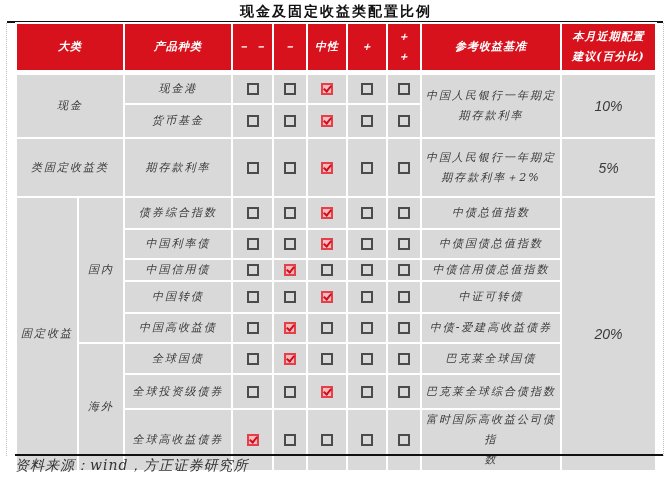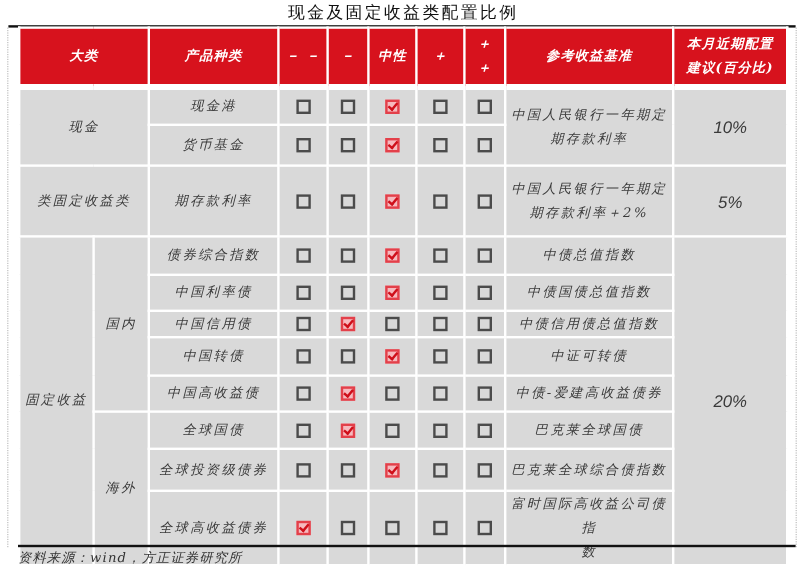--- a/index.html
+++ b/index.html
@@ -1,30 +1,30 @@
 <!DOCTYPE html>
 <html><head>
 <meta charset="utf-8">
 <style>
   html, body { margin:0; padding:0; background:#ffffff; }
   body { width:672px; height:477px; position:relative; overflow:hidden; font-family:"DejaVu Serif", serif; }
-  .title { position:absolute; left:0; top:2px; width:672px; text-align:center; font-family:"DejaVu Serif", serif; font-weight:normal; font-size:14px; letter-spacing:2px; color:#111; line-height:18px; }
+  .title { position:absolute; left:0; top:2px; width:672px; text-align:center; font-family:"DejaVu Serif", serif; font-weight:bold; font-size:14px; letter-spacing:2px; color:#111; line-height:18px; }
   .rule-top { position:absolute; left:7px; top:21px; width:656px; height:2px; background:#111; }
   .rule-bottom { position:absolute; left:15px; top:454px; width:648px; height:2px; background:#111; }
   .dots-left { position:absolute; left:6px; top:23px; height:433px; border-left:1px dotted #bdbdbd; }
   .dots-right { position:absolute; left:663px; top:23px; height:433px; border-left:1px dotted #bdbdbd; }
   table.grid { position:absolute; left:15px; top:22px; width:640px; table-layout:fixed; border-collapse:collapse;font-style:italic; }
   table.grid td { border:2px solid #ffffff; padding:0 3px; text-align:center; vertical-align:middle; background:#d9d9d9; color:#3a3a3a; font-size:11px; letter-spacing:2px; line-height:20px; white-space:pre-line; }
   table.grid tr.head td { background:#d7121d; color:#ffffff; font-weight:bold; font-size:11px; letter-spacing:1px; line-height:20px; border-bottom:5px solid #ffffff; }
   table.grid td.pct { font-family:"Liberation Sans", sans-serif; letter-spacing:0; font-size:14px; }
   table.grid td.cbcell { padding:0; }
   .cb { display:inline-block; width:8px; height:8px; border:2px solid #4b4b4b; background:#d9d9d9; position:relative; vertical-align:middle; }
   .cb[data-checked="true"] { border-color:#e3404a; background:#f6b9be; }
   .cb[data-checked="true"]::after { content:""; position:absolute; left:2px; top:-1px; width:3px; height:6px; border-right:2px solid #cf0f1a; border-bottom:2px solid #cf0f1a; transform:rotate(40deg); }
-  .source { position:absolute; left:15px; top:458px; font-family:"DejaVu Serif", serif; font-style:italic; font-size:11px; letter-spacing:1px; color:#333; line-height:14px; }
+  .source { position:absolute; left:15px; top:458px; font-family:"DejaVu Serif", serif; font-style:italic; font-size:14px; letter-spacing:1px; color:#333; line-height:14px; }
 </style>
 </head>
 <body>
 
 <div class="title">现金及固定收益类配置比例</div>
 <div class="rule-top"></div>
 <div class="dots-left"></div>
 <div class="dots-right"></div>
 
 <table class="grid">

